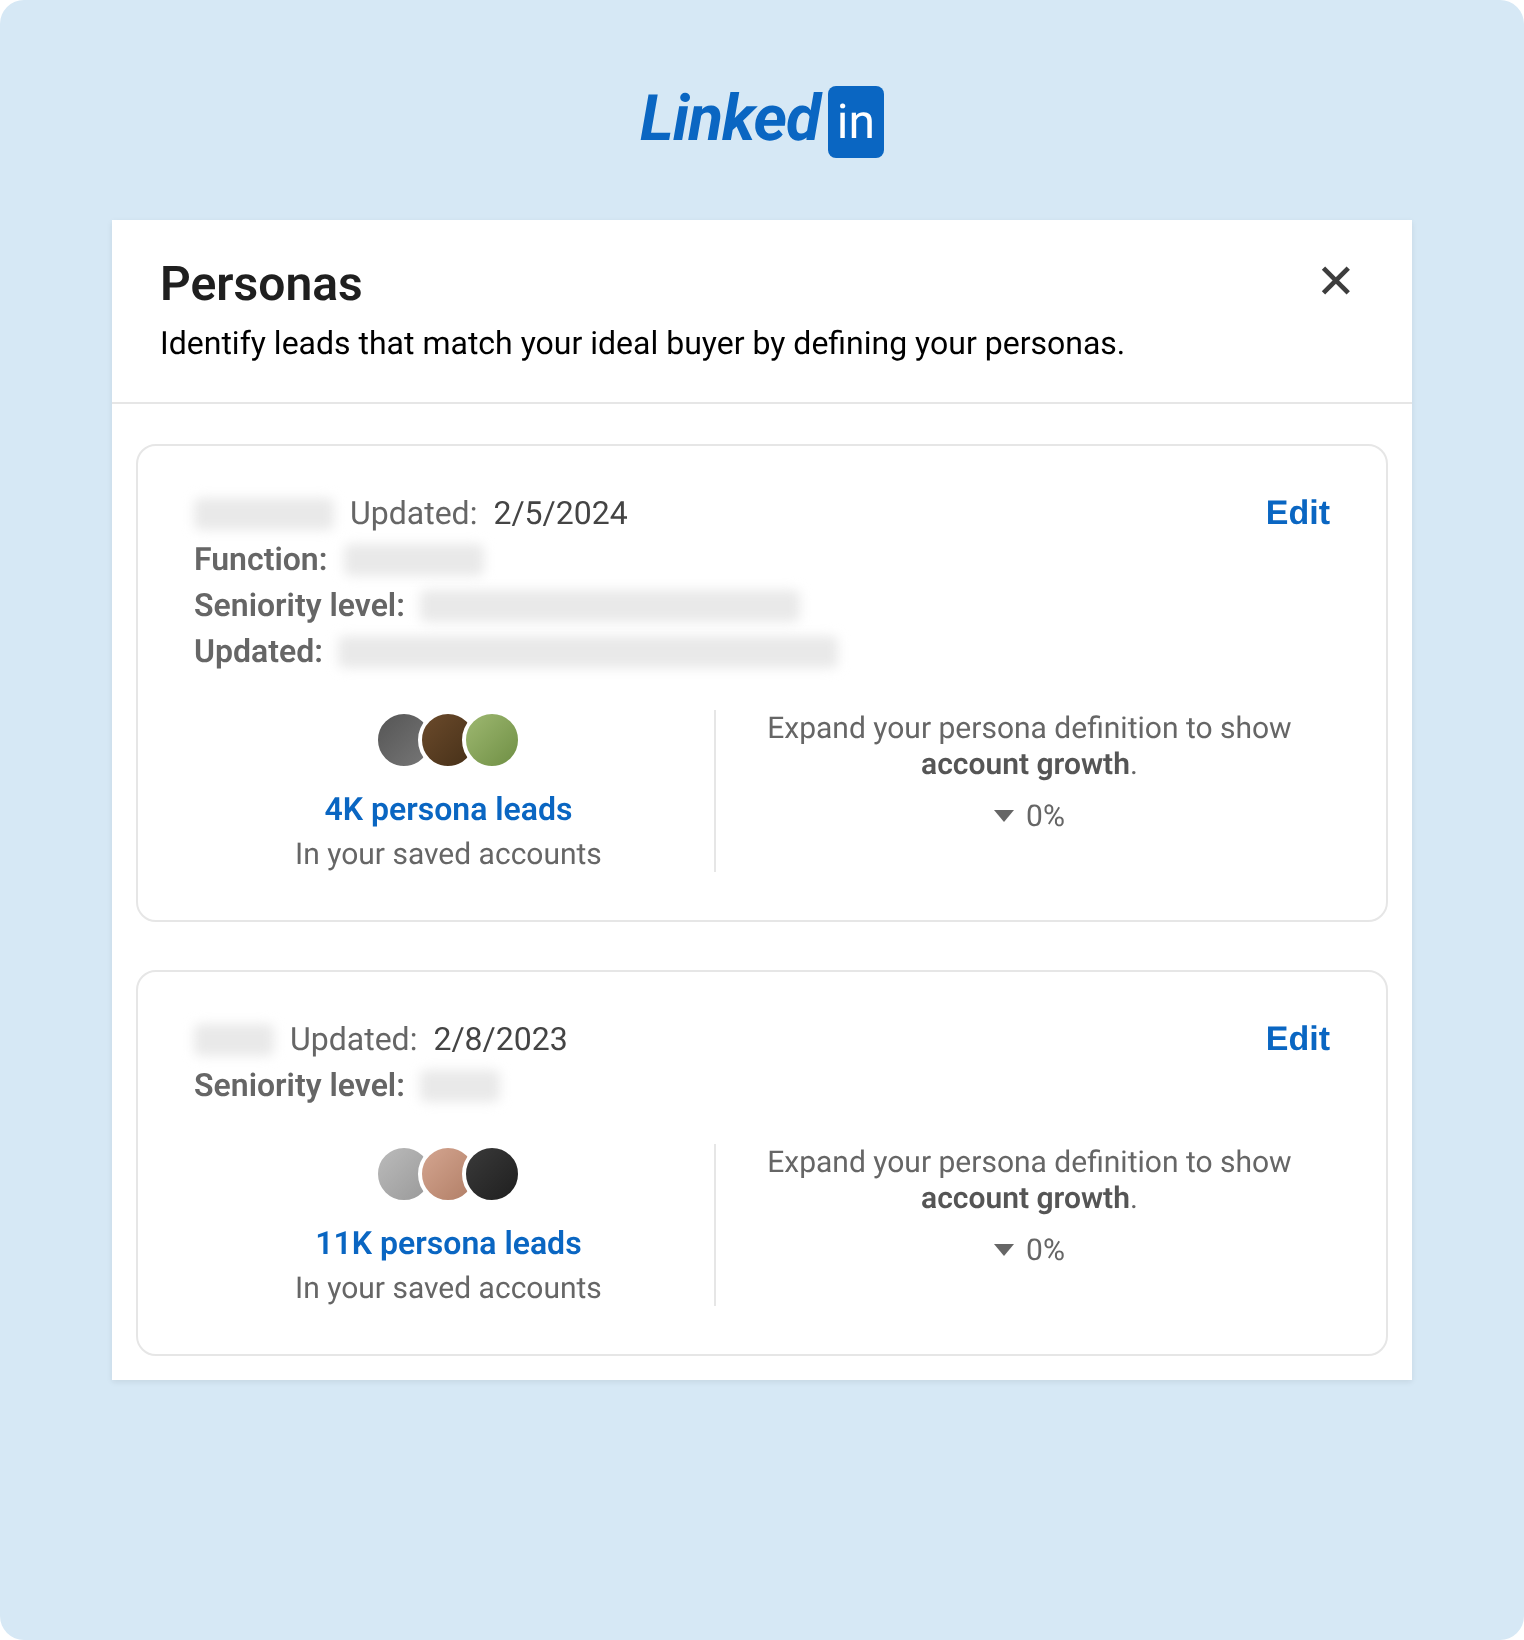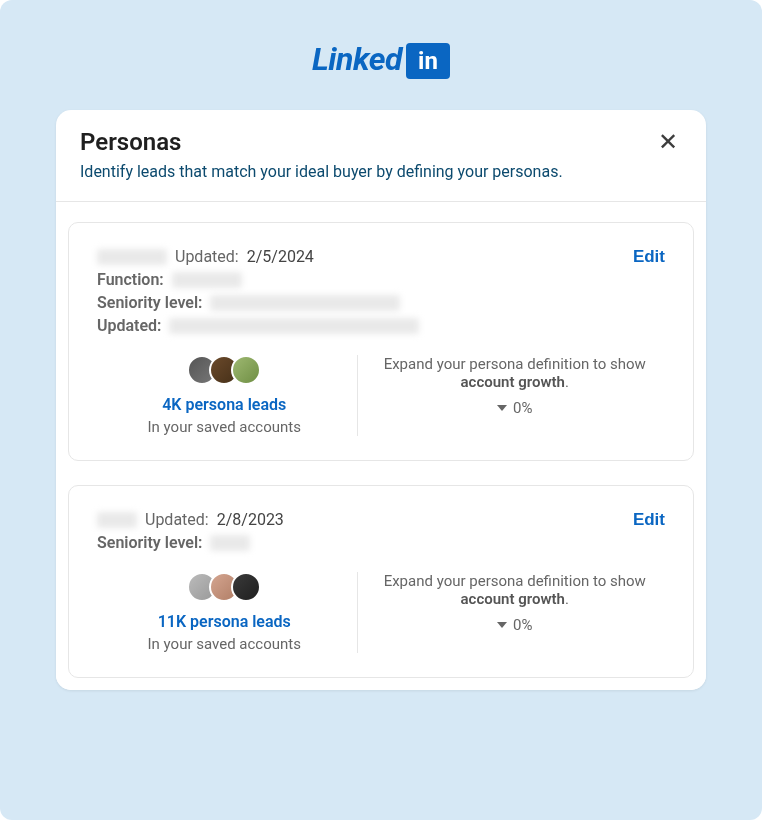--- a/index.html
+++ b/index.html
@@ -31,53 +31,53 @@
     font-size: 32px;
     font-weight: 700;
     color: #0a66c2;
     letter-spacing: -0.5px;
     font-style: italic;
   }
   .logo-in {
     background: #0a66c2;
     color: #fff;
     font-size: 24px;
-    font-weight: 700;
+    font-weight: 400;
     border-radius: 4px;
-    width: 44px;
+    width: 28px;
     height: 36px;
     display: flex;
     align-items: center;
     justify-content: center;
     margin-left: 2px;
     position: relative;
     top: 2px;
   }
   .panel {
     background: #fff;
-    border-radius: 15px;
+    border-radius: 0;
     box-shadow: 0 1px 3px rgba(0,0,0,0.08);
     overflow: hidden;
   }
   .panel-header {
     padding: 18px 24px 20px 24px;
     border-bottom: 1px solid #e6e6e6;
     display: flex;
     align-items: flex-start;
     justify-content: space-between;
   }
   .panel-header h1 {
     font-size: 24px;
     font-weight: 600;
     color: #1f1f1f;
     margin-bottom: 6px;
   }
   .panel-header p {
     font-size: 16px;
-    color: #0c4a6e;
+    color: #000000;
   }
   .close-btn {
     background: none;
     border: none;
     font-size: 24px;
     color: #3d3d3d;
     cursor: pointer;
     padding: 2px 4px;
     line-height: 1;
   }

